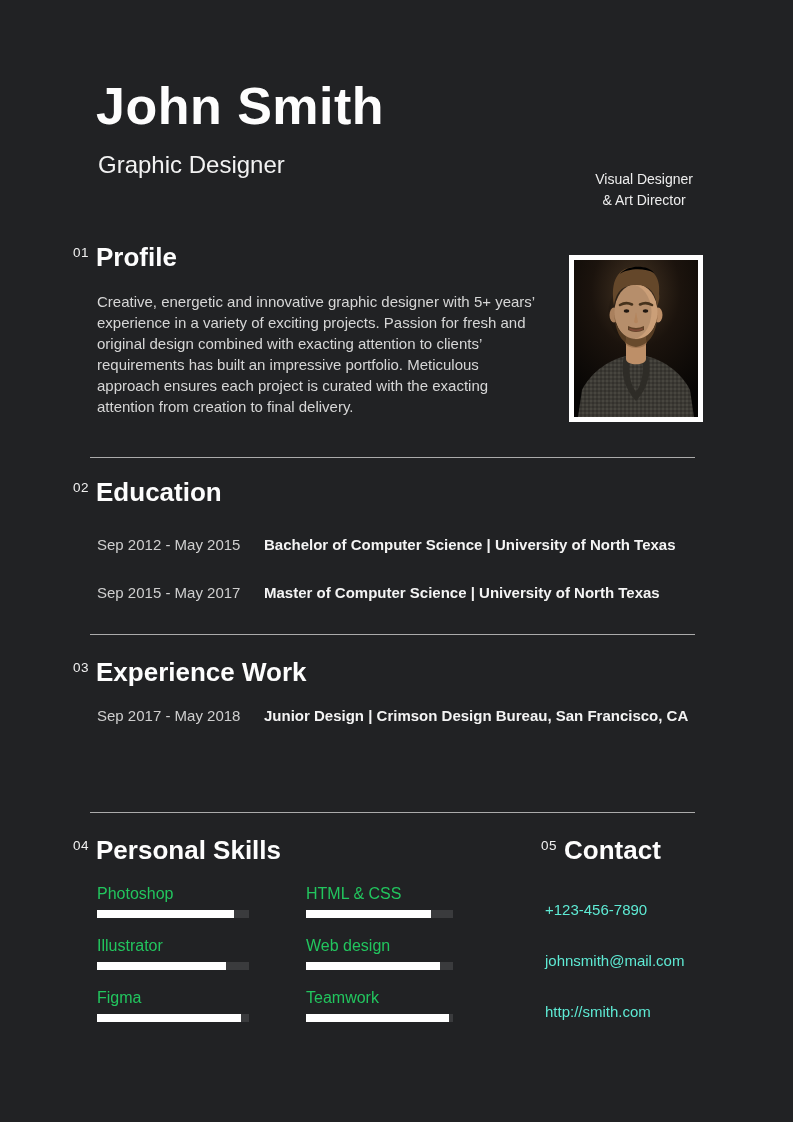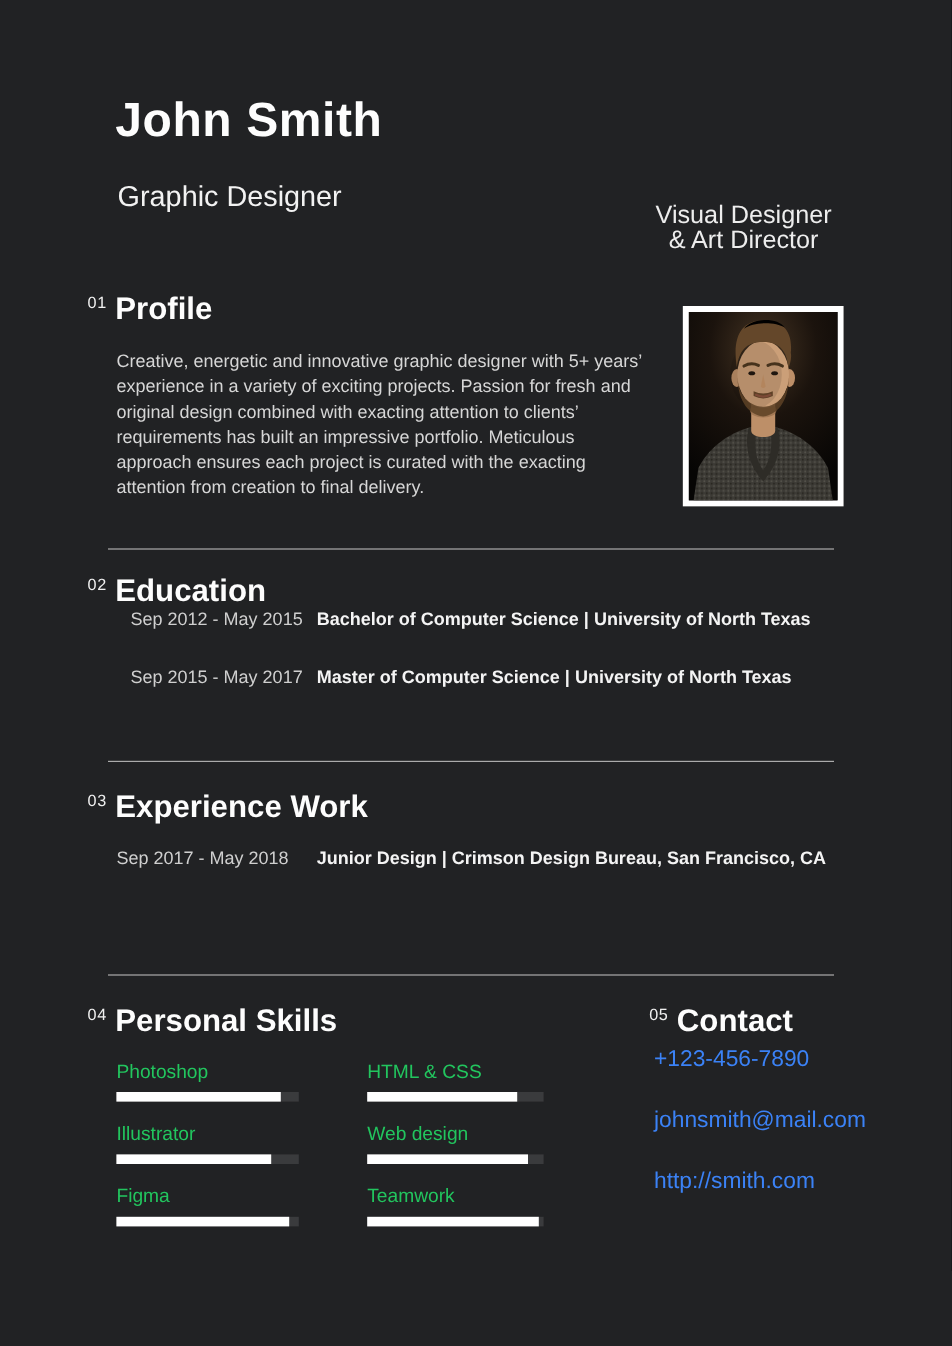--- a/index.html
+++ b/index.html
@@ -2,54 +2,54 @@
 <html><head>
 <meta charset="utf-8">
 <style>
   html,body{margin:0;padding:0;background:#141416;}
   .page{
     position:relative;width:793px;height:1122px;margin:0 auto;
     background:#212224;overflow:hidden;
     font-family:"Liberation Sans",sans-serif;color:#fff;
   }
   
-  .name{position:absolute;left:96px;top:80px;font-size:40px;line-height:1;
+  .name{position:absolute;left:96px;top:80px;font-size:52px;line-height:1;
         font-weight:bold;letter-spacing:.5px;color:#fdfdfd;}
   .role{position:absolute;left:98px;top:151px;font-size:24px;font-weight:400;color:#f2f2f2;text-align:right;}
   .tagline{position:absolute;top:169px;right:100px;text-align:center;
-           font-size:21px;line-height:21px;color:#ededed;}
+           font-size:14px;line-height:21px;color:#ededed;}
   
   .sec-head{position:absolute;display:flex;align-items:flex-start;}
   .sec-num{font-size:13.5px;color:#f0f0f0;padding-top:1px;letter-spacing:.5px;}
   .sec-title{font-size:26px;font-weight:bold;color:#fdfdfd;margin-left:7px;line-height:1;}
   
   .profile-body{position:absolute;left:97px;top:291px;width:443px;
                 font-size:15px;line-height:21px;color:#d6d6d6;}
   .photo-frame{position:absolute;left:569px;top:255px;width:124px;height:157px;
                border:5px solid #fff;background:#000;}
   .photo-frame svg{display:block;}
   
   .divider{position:absolute;left:90px;width:605px;height:1px;background:#ababab;}
   .div-1{top:457px;} .div-2{top:634px;} .div-3{top:812px;}
   
   .rows{position:absolute;left:97px;width:600px;}
-  .edu-rows{top:508px;text-align:center;} .exp-rows{top:707px;}
+  .edu-rows{top:536px;} .exp-rows{top:707px;}
   .t-row{display:flex;margin-bottom:30px;font-size:15px;line-height:18px;}
   .t-period{width:167px;flex:0 0 167px;color:#cfcfcf;font-weight:400;}
   .t-detail{color:#f4f4f4;font-weight:bold;}
   
   .skill-col{position:absolute;top:885px;}
   .skill-col-1{left:97px;width:152px;}
   .skill-col-2{left:306px;width:147px;}
   .skill-item{margin-bottom:19px;}
   .skill-label{font-size:16px;line-height:18px;color:#22c55e;font-weight:400;}
   .skill-track{margin-top:7px;height:8px;background:#3a3b3d;}
   .skill-fill{height:8px;background:#ffffff;}
   
-  .contact-list{position:absolute;left:545px;top:874px;font-size:19px;color:#3b82f6;}
+  .contact-list{position:absolute;left:545px;top:901px;font-size:15px;color:#5eead4;}
   .contact-item{margin-bottom:33px;line-height:18px;}
 </style>
 </head>
 <body>
 
 <div class="page">
 
   <div class="name">John Smith</div>
   <div class="role">Graphic Designer</div>
   <div class="tagline">

